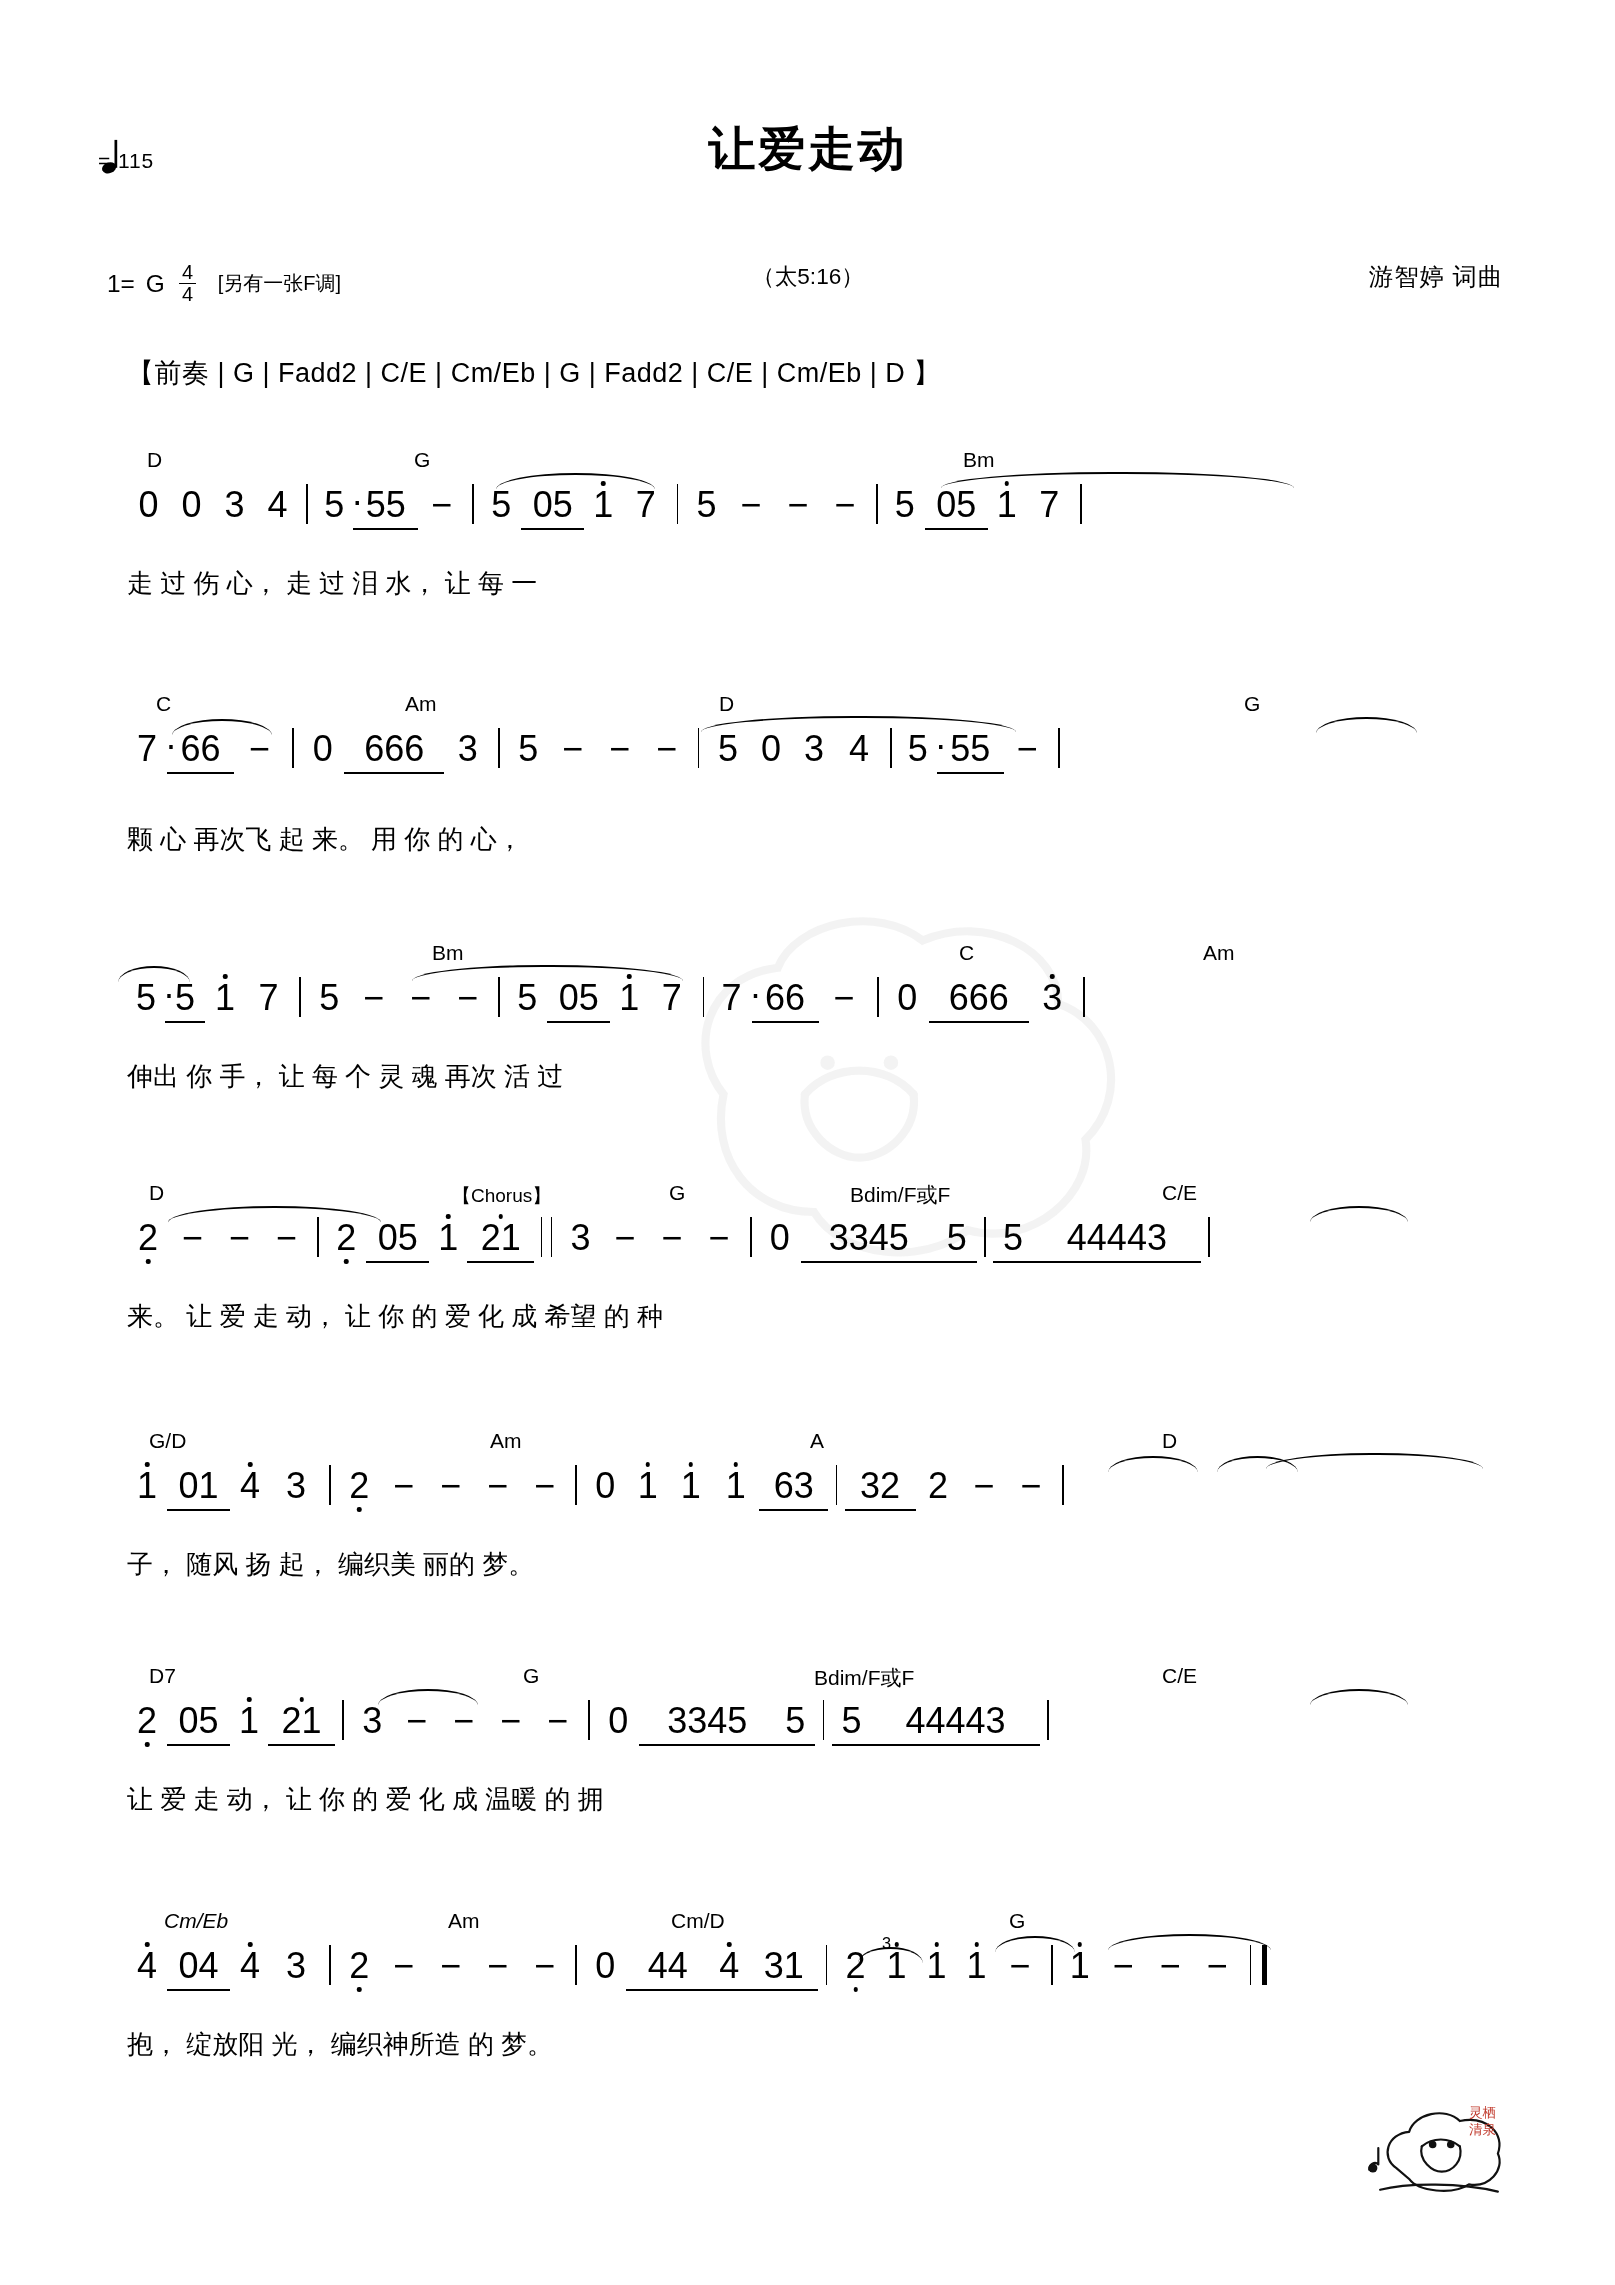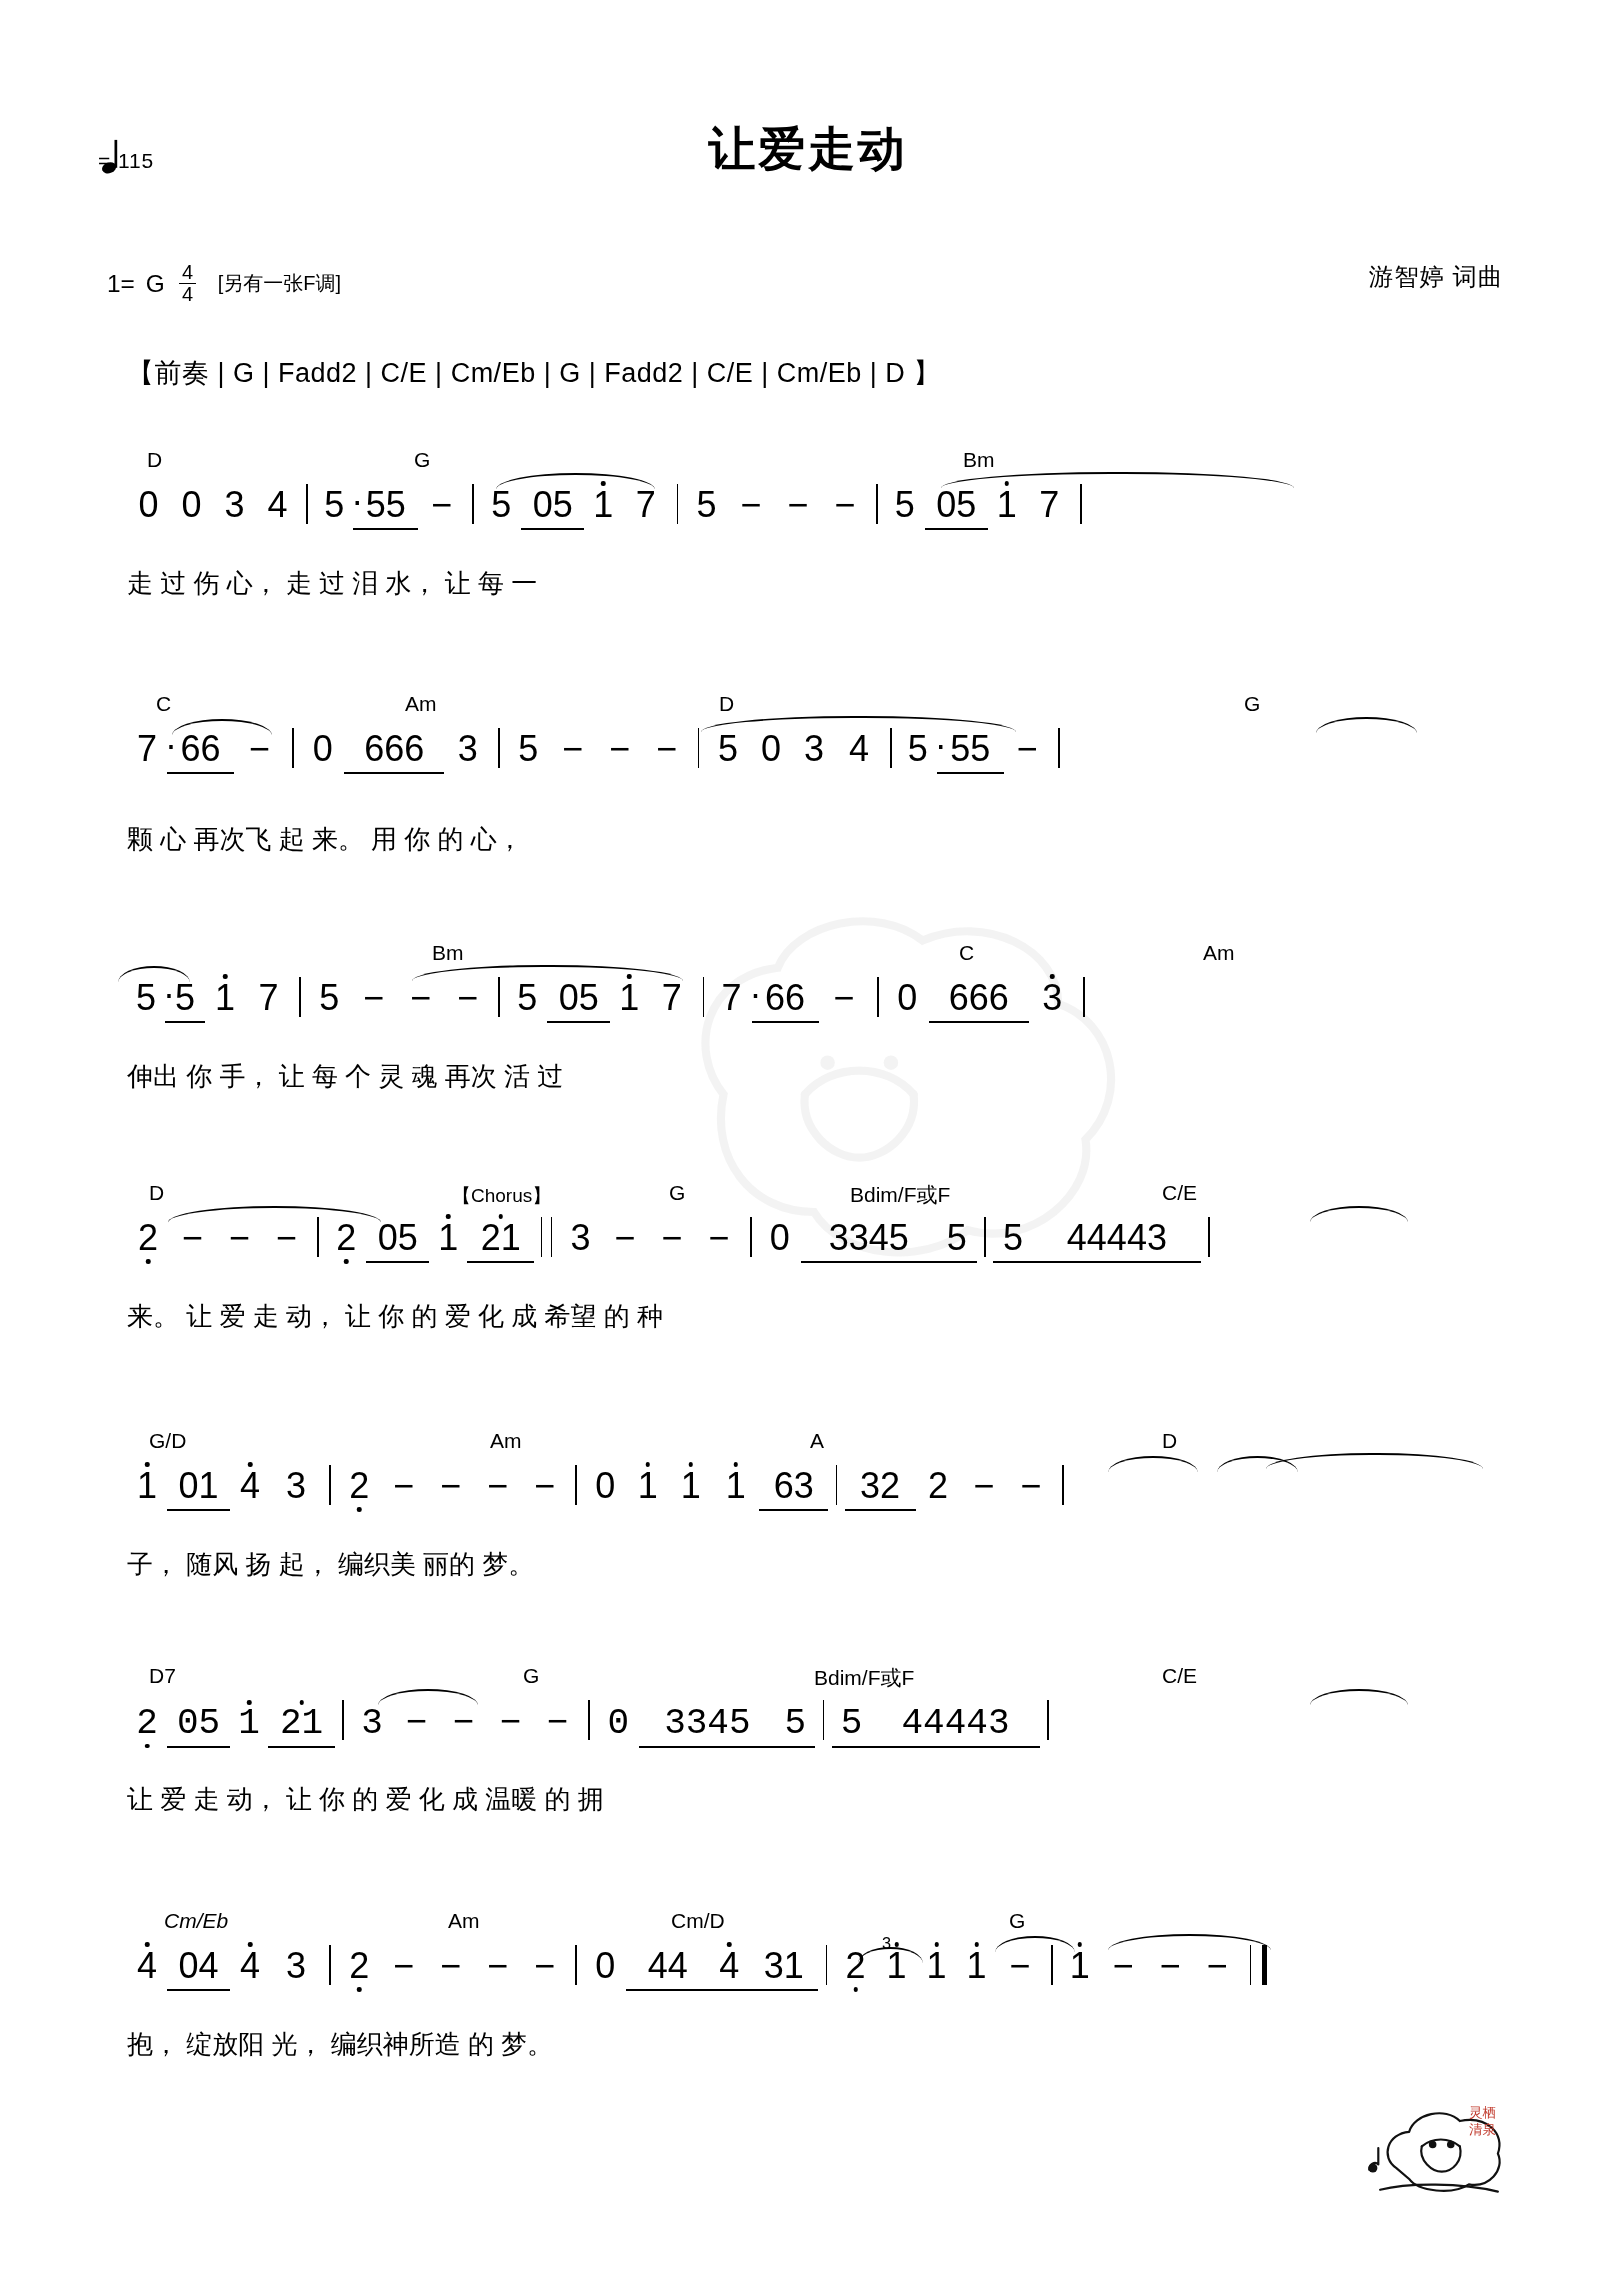--- a/index.html
+++ b/index.html
@@ -234,20 +234,21 @@
     </g>
   </svg>
 
   <svg class="tempo-note" viewBox="0 0 30 42">
     <ellipse cx="9" cy="33" rx="8" ry="6" transform="rotate(-20 9 33)" fill="#000"></ellipse>
     <rect x="15" y="2" width="3" height="31" fill="#000"></rect>
   </svg>
   <div class="tempo">= 115</div>
 
   <div class="title">让爱走动</div>
+  <div class="subtitle2">（太5:16）</div>
 
   <div class="keyline">
     <span>1=</span>
     <span>G</span>
     <span class="frac">
       <span>4</span>
       <span>4</span>
     </span>
     <span class="altkey">[另有一张F调]</span>
   </div>
@@ -338,21 +339,21 @@
 
   <div class="system" style="top:1664px;">
     <div class="chord" style="left:149px; top:0;">D7</div>
     <div class="chord" style="left:523px; top:0;">G</div>
     <div class="chord" style="left:814px; top:0;">Bdim/F或F</div>
     <div class="chord" style="left:1162px; top:0;">C/E</div>
 
     <div class="slur" style="left:378px; top:25px; width:100px;"></div>
     <div class="slur" style="left:1310px; top:25px; width:98px;"></div>
 
-    <div class="notes" style="top:36px;font-family:Liberation Mono, monospace;">
+    <div class="notes" style="top:36px;">
       <span class="n lo" style="width:40px">2</span><span class="n und" style="width:63px">05</span><span class="n hi" style="width:38px">1</span><span class="n und hi" style="width:67px">21</span><span class="bar"></span><span class="n" style="width:42px">3</span><span class="n" style="width:47px">−</span><span class="n" style="width:47px">−</span><span class="n" style="width:47px">−</span><span class="n" style="width:47px">−</span><span class="bar"></span><span class="n" style="width:42px">0</span><span class="n und" style="width:136px">3345</span><span class="n und" style="width:40px">5</span><span class="bar"></span><span class="n und" style="width:40px">5</span><span class="n und" style="width:168px">44443</span><span class="bar"></span>
     </div>
 
     <div class="lyrics" style="top:118px;">让 爱 走   动，       让 你 的 爱 化 成 温暖 的 拥</div>
   </div>
 
   <div class="system" style="top:1909px;">
     <div class="chord" style="left:164px; top:0;font-style:italic;">Cm/Eb</div>
     <div class="chord" style="left:448px; top:0;">Am</div>
     <div class="chord" style="left:671px; top:0;">Cm/D</div>

